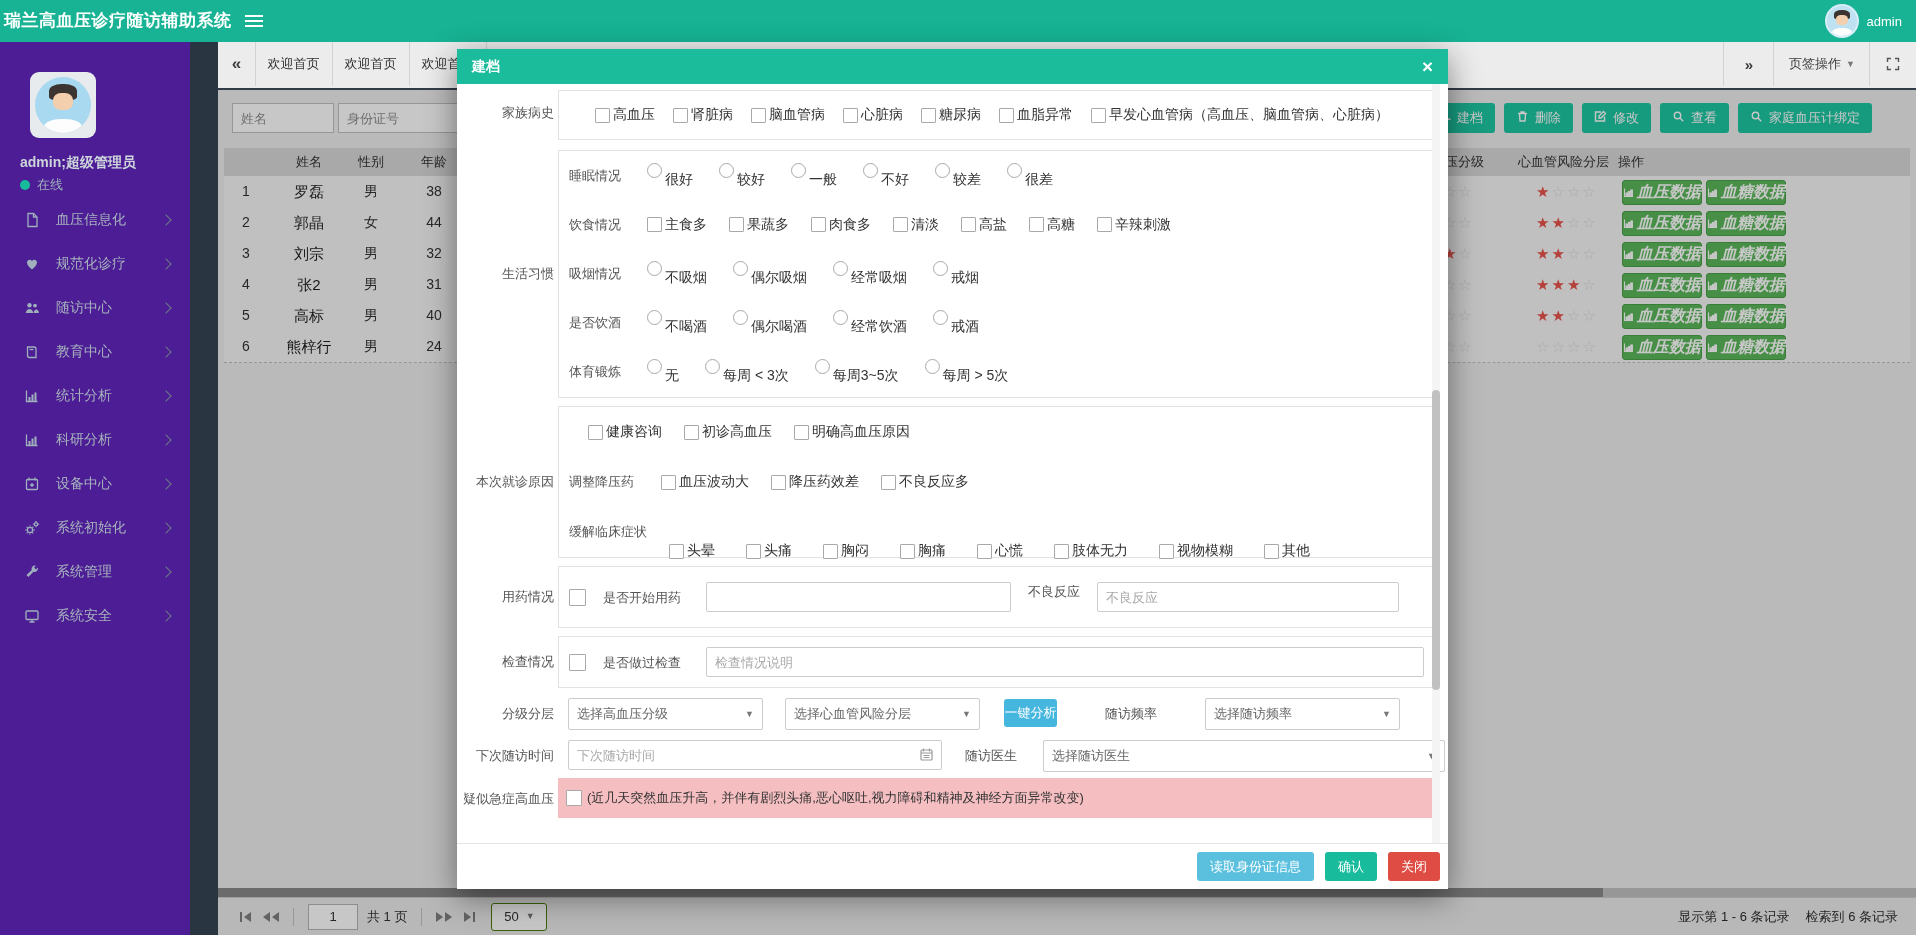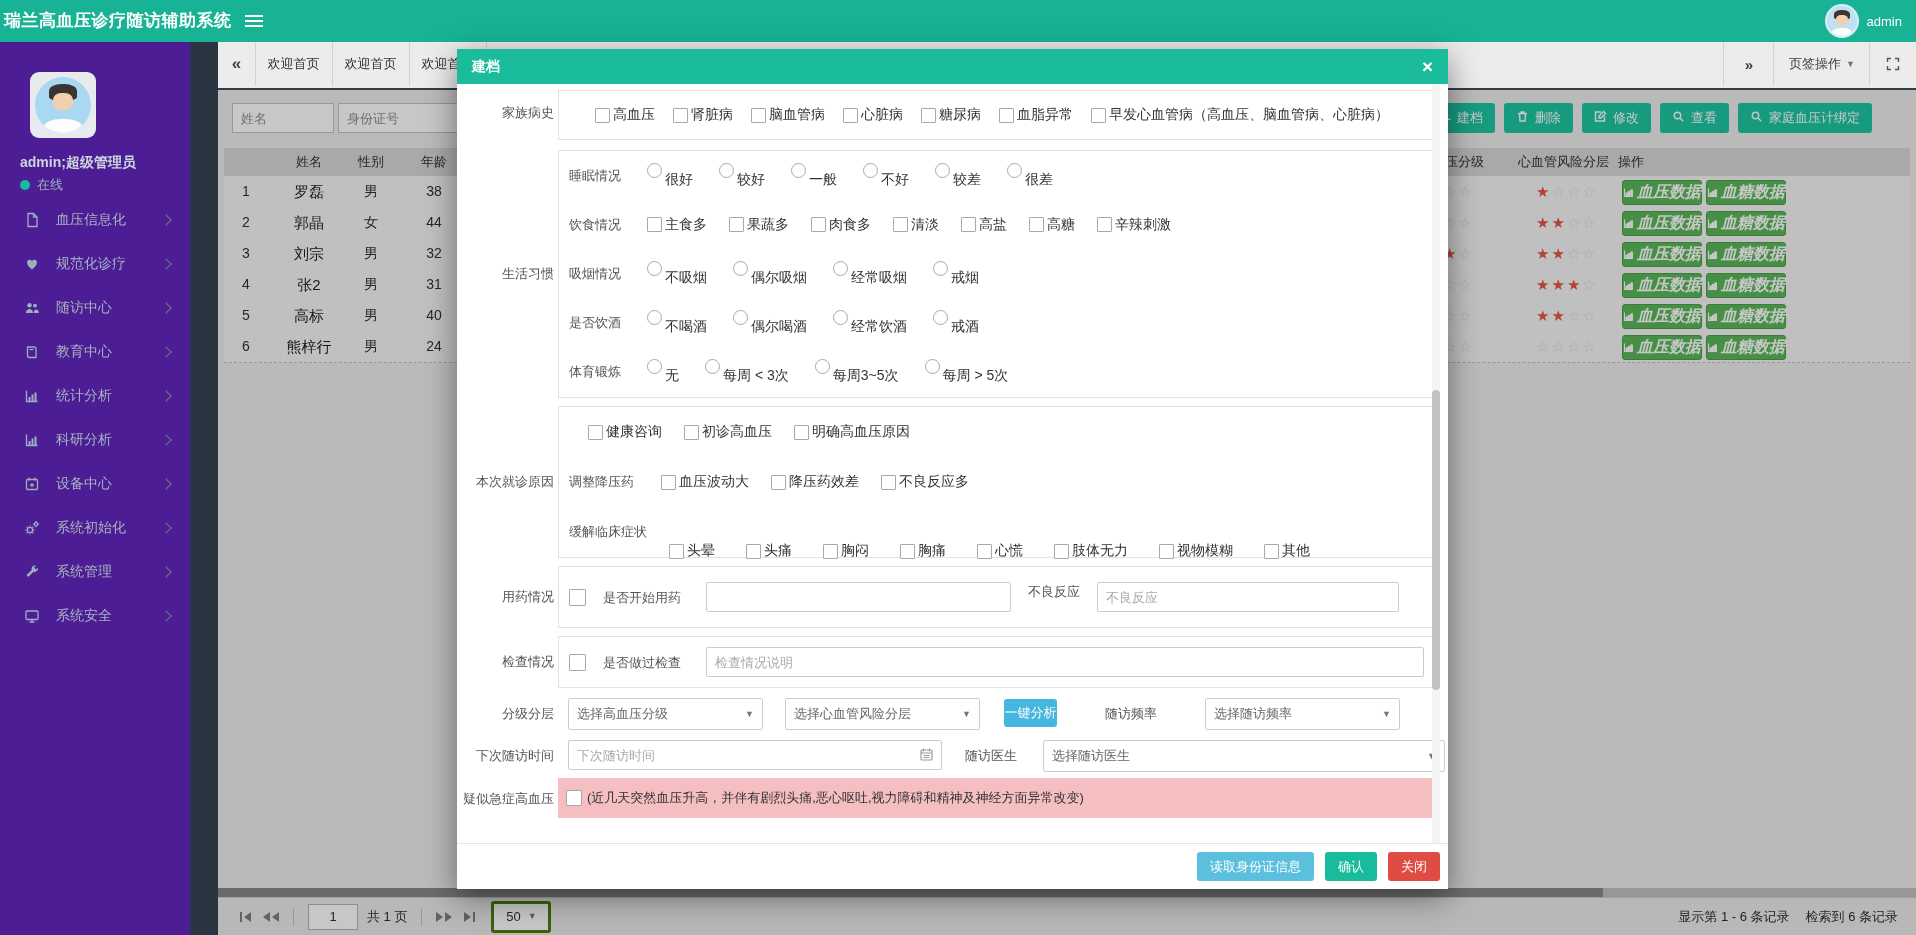--- a/index.html
+++ b/index.html
@@ -53,21 +53,21 @@
   .dbtn svg .f{fill:#fff;} .dbtn svg{stroke:#fff;fill:none;stroke-width:1.1;}
   .hscroll{position:absolute;left:0;right:0;top:798px;height:10px;background:#c2c2c2;}
   .hthumb{position:absolute;left:0;top:0;height:10px;width:1385px;background:#8a8a8a;}
   .pagebar{position:absolute;left:0;right:0;bottom:0;height:37px;background:#ececec;border-top:1px solid #cdcdcd;display:flex;align-items:center;font-size:13px;color:#333;}
   .pg{display:flex;align-items:center;gap:2px;}
   .tri{width:0;height:0;border-top:5px solid transparent;border-bottom:5px solid transparent;display:inline-block;}
   .tri.l{border-right:7px solid #7f7f7f;} .tri.r{border-left:7px solid #7f7f7f;}
   .pbar{width:2px;height:10px;background:#7f7f7f;display:inline-block;}
   .psep{width:1px;height:18px;background:#c3c3c3;display:inline-block;}
   .pinput{width:44px;height:22px;border:1px solid #b5b5b5;background:#fff;text-align:center;font-size:13px;color:#333;outline:none;}
-  .psize{width:54px;height:26px;border:3px solid #4d7c0f;border-radius:3px;background:#fff;display:flex;align-items:center;justify-content:center;gap:7px;font-size:13px;}
+  .psize{width:54px;height:26px;border:1px solid #4d7c0f;border-radius:3px;background:#fff;display:flex;align-items:center;justify-content:center;gap:7px;font-size:13px;}
   .caret{font-size:9px;color:#777;line-height:1;}
   .psum{margin-left:auto;margin-right:18px;display:flex;gap:16px;color:#2e2e2e;}
   .backdrop{position:absolute;inset:0;background:rgba(0,0,0,.22);z-index:40;}
   
   .modal{position:absolute;left:457px;top:49px;width:991px;height:840px;background:#fff;z-index:100;box-shadow:0 8px 30px rgba(0,0,0,.45);}
   .mhead{height:35px;background:#1abc9c;display:flex;align-items:center;padding:0 15px;}
   .mtitle{color:#fff;font-size:14px;font-weight:bold;}
   .mclose{margin-left:auto;color:#fff;font-size:19px;font-weight:bold;line-height:1;cursor:pointer;}
   .mbody{position:absolute;top:35px;left:0;right:0;bottom:45px;overflow:hidden;background:#fff;}
   .mlabel{position:absolute;left:0;width:97px;text-align:right;font-size:13px;color:#555;line-height:15px;white-space:nowrap;}

